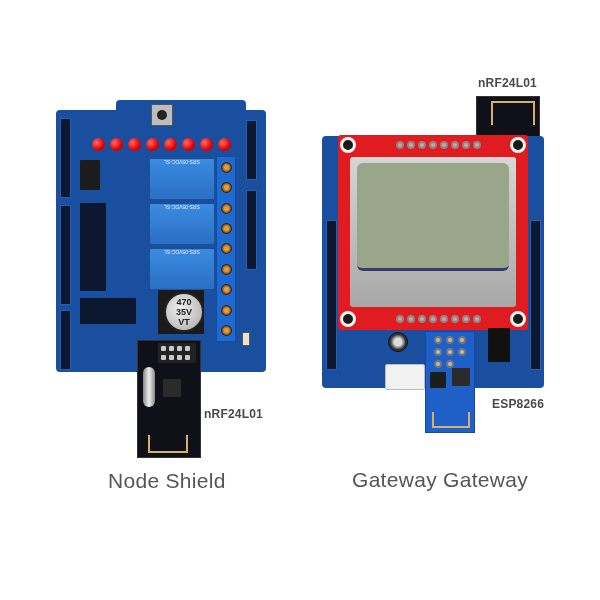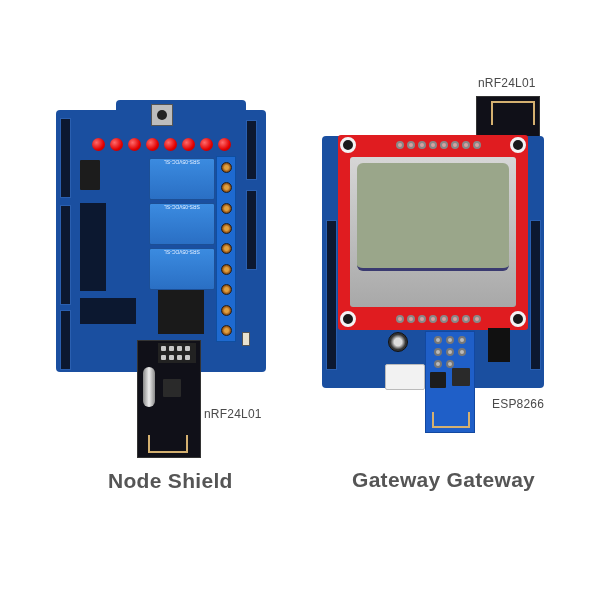--- a/index.html
+++ b/index.html
@@ -2,22 +2,22 @@
 <html><head>
 <meta charset="utf-8">
 <style>
   * { margin: 0; padding: 0; box-sizing: border-box; }
   html, body { width: 600px; height: 600px; background: #ffffff; overflow: hidden; }
   body { position: relative; font-family: "Liberation Sans", sans-serif; }
 
   .abs { position: absolute; }
 
   
-  .label-small { font-size: 12px; font-weight: normal; color: #4a4a4a; letter-spacing: 0.2px; }
-  .label-big { font-size: 21px; font-weight: bold; color: #555555; letter-spacing: 0.3px; }
+  .label-small { font-size: 12px; font-weight: bold; color: #4a4a4a; letter-spacing: 0.2px; }
+  .label-big { font-size: 21px; font-weight: normal; color: #555555; letter-spacing: 0.3px; }
 
   
   .pcb-blue { background: #1a4fa0; }
   .header-strip { background: #0c1830; border: 1px solid #2a5fb0; }
   .pin-row { display: flex; flex-direction: column; gap: 2px; padding: 2px; }
   .pin { width: 5px; height: 5px; background: #c8c8c8; border-radius: 1px; }
   .led { width: 13px; height: 13px; border-radius: 50%; background: radial-gradient(circle at 35% 35%, #ff6a6a, #e00000 60%, #a00000); }
   .relay { background: linear-gradient(180deg, #3b8be0, #2a6fc4); border: 1px solid #1c4f96; border-radius: 2px; }
   .relay-text { font-size: 5px; color: #e0ecff; transform: rotate(180deg); text-align: center; padding-top: 4px; }
   .terminal { background: #1e6ad0; border: 1px solid #0f4ea0; }
@@ -90,20 +90,25 @@
     <div class="screw"></div>
     <div class="screw"></div>
     <div class="screw"></div>
     <div class="screw"></div>
     <div class="screw"></div>
     <div class="screw"></div>
     <div class="screw"></div>
   </div>
 
   <div class="abs" style="left:102px; top:190px; width:46px; height:44px; background:#1a1a1a;"></div>
+  <div class="abs cap-big" style="left:108px; top:192px; width:40px; height:40px;">
+    <span>470</span>
+    <span>35V</span>
+    <span>VT</span>
+  </div>
 
   <div class="abs smd" style="left:186px; top:232px; width:8px; height:14px;"></div>
 </div>
 
 <div class="abs nrf" style="left:137px; top:340px; width:64px; height:118px;">
   <div class="abs" style="left:20px; top:2px; width:38px; height:20px; background:#222; display:flex; flex-wrap:wrap; gap:3px; padding:3px;">
     <div class="pin"></div>
       <div class="pin"></div>
       <div class="pin"></div>
       <div class="pin"></div>

